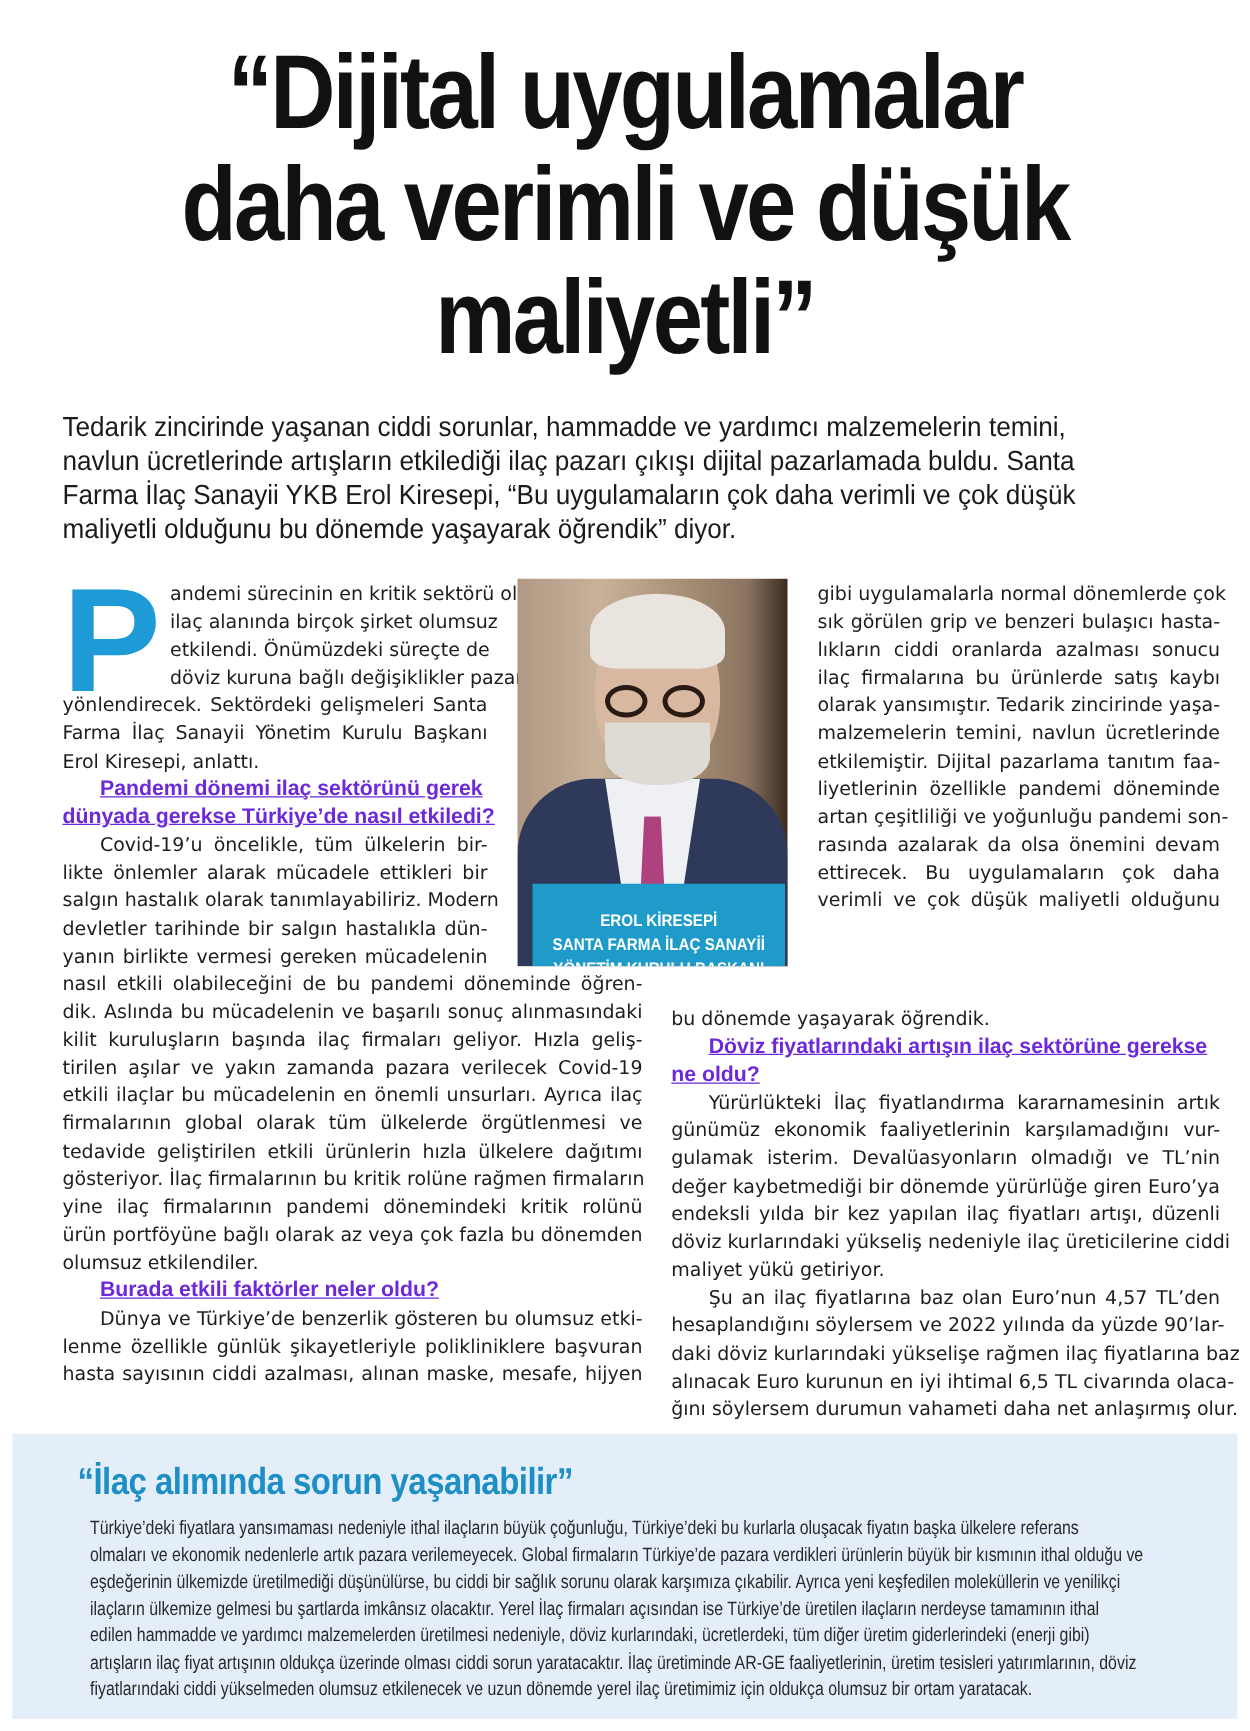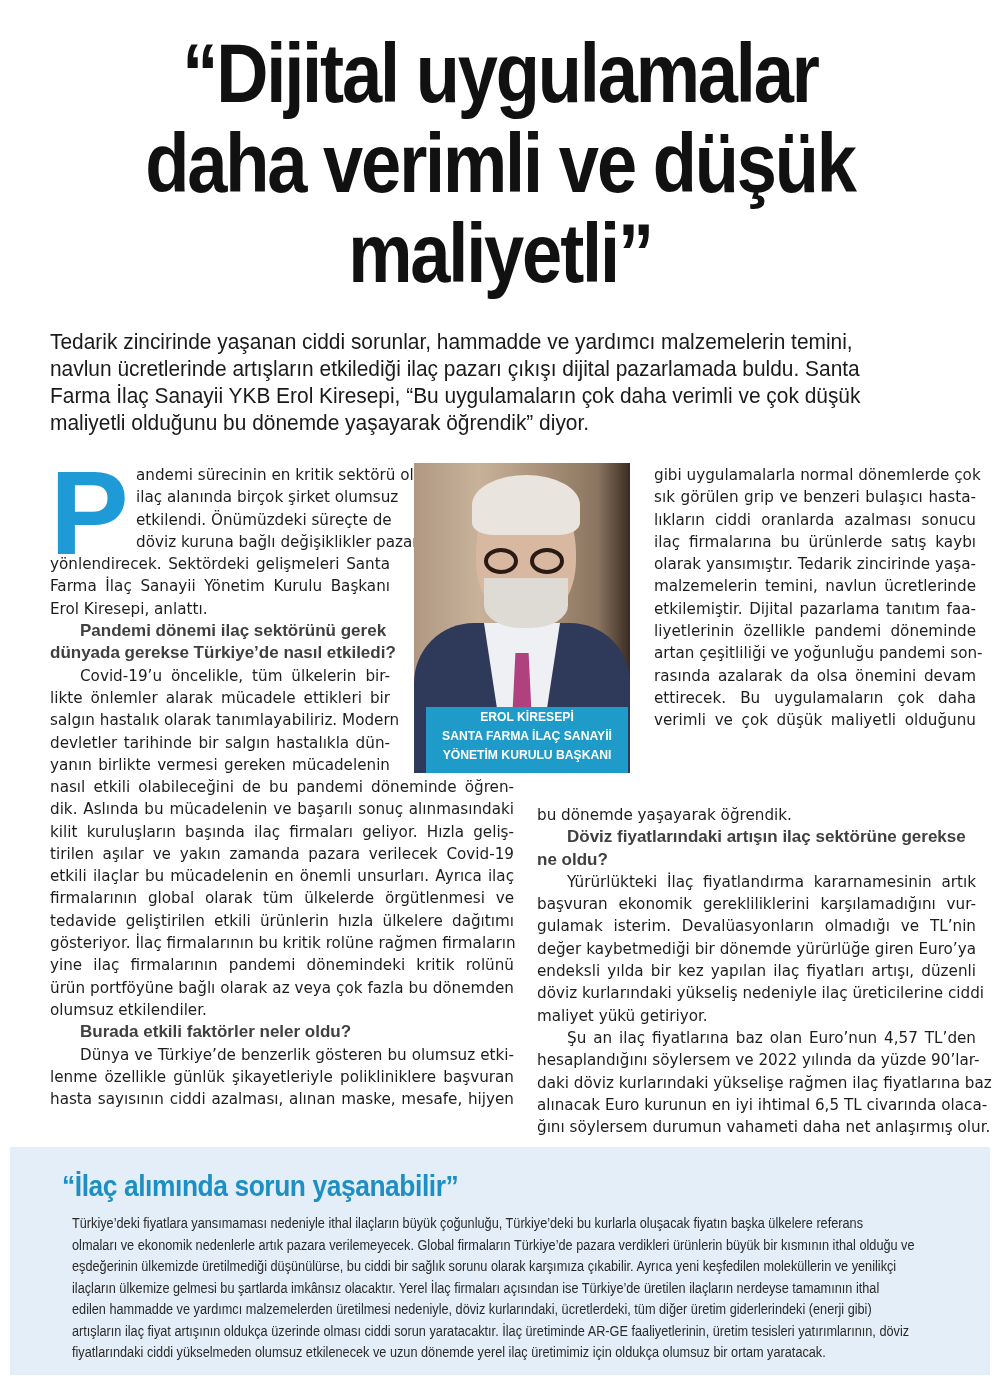--- a/index.html
+++ b/index.html
@@ -24,21 +24,21 @@
   .lead span { display: block; white-space: nowrap; transform: scaleX(0.95); transform-origin: left top; }
 
   .col {
     position: absolute; font-family: "DejaVu Sans", sans-serif;
     font-size: 15.2px; line-height: 22.3px; color: #1d1d1d;
   }
   .col .ln { display: block; white-space: nowrap; text-align: justify; text-align-last: justify; }
   .col .ln.last { text-align-last: left; }
   .col .ln.ind { padding-left: 30px; }
   .col .ln.drop { padding-left: 86px; }
-  .col .q { display: block; white-space: nowrap; color: #404040; font-weight: bold; font-family: "Liberation Sans", sans-serif; font-size: 17px; }
+  .col .q { display: block; white-space: nowrap; color: #6d28d9; font-weight: bold; font-family: "Liberation Sans", sans-serif; font-size: 17px; text-decoration: underline; }
   .col .q.ind { padding-left: 30px; }
 
   .col-left { left: 50px; top: 464px; width: 340px; }
   .col-left-wide { left: 50px; top: 776px; width: 464px; }
   .col-right { left: 654px; top: 464px; width: 322px; }
   .col-right-wide { left: 537px; top: 804px; width: 439px; }
 
   .dropcap {
     position: absolute; left: 50px; top: 470px; width: 80px; height: 86px;
     color: #1e9ad6; font-family: "Liberation Sans", sans-serif; font-weight: bold;
@@ -76,21 +76,21 @@
     background: #eef0f4; clip-path: polygon(0 0, 100% 0, 70% 100%, 30% 100%);
   }
   .photo .tie {
     position: absolute; left: 97px; top: 190px; width: 22px; height: 90px;
     background: #b0417f; clip-path: polygon(20% 0, 80% 0, 100% 100%, 0 100%);
   }
   .caption {
     position: absolute; left: 12px; bottom: 0; width: 202px; height: 66px;
     background: #1f9bc9; color: #fff; text-align: center;
     font-family: "Liberation Sans", sans-serif; font-weight: bold;
-    font-size: 13.5px; line-height: 19px; padding-top: 0;
+    font-size: 13.5px; line-height: 19px; padding-top: 20px;
   }
   .caption span { display: block; transform: scaleX(0.9); }
 
   .box {
     position: absolute; left: 10px; top: 1147px; width: 980px; height: 228px;
     background: #e3eef9;
   }
   .box-title {
     position: absolute; left: 62px; top: 1168px;
     font-family: "Liberation Sans", sans-serif; font-weight: bold;
@@ -185,21 +185,21 @@
   <span class="ln">rasında azalarak da olsa önemini devam</span>
   <span class="ln">ettirecek. Bu uygulamaların çok daha</span>
   <span class="ln">verimli ve çok düşük maliyetli olduğunu</span>
 </div>
 
 <div class="col col-right-wide">
   <span class="ln last">bu dönemde yaşayarak öğrendik.</span>
   <span class="q ind">Döviz fiyatlarındaki artışın ilaç sektörüne gerekse</span>
   <span class="q">ne oldu?</span>
   <span class="ln ind">Yürürlükteki İlaç fiyatlandırma kararnamesinin artık</span>
-  <span class="ln">başvuran ekonomik gerekliliklerini karşılamadığını vur-</span>
+  <span class="ln">günümüz ekonomik faaliyetlerinin karşılamadığını vur-</span>
   <span class="ln">gulamak isterim. Devalüasyonların olmadığı ve TL’nin</span>
   <span class="ln">değer kaybetmediği bir dönemde yürürlüğe giren Euro’ya</span>
   <span class="ln">endeksli yılda bir kez yapılan ilaç fiyatları artışı, düzenli</span>
   <span class="ln">döviz kurlarındaki yükseliş nedeniyle ilaç üreticilerine ciddi</span>
   <span class="ln last">maliyet yükü getiriyor.</span>
   <span class="ln ind">Şu an ilaç fiyatlarına baz olan Euro’nun 4,57 TL’den</span>
   <span class="ln">hesaplandığını söylersem ve 2022 yılında da yüzde 90’lar-</span>
   <span class="ln">daki döviz kurlarındaki yükselişe rağmen ilaç fiyatlarına baz</span>
   <span class="ln">alınacak Euro kurunun en iyi ihtimal 6,5 TL civarında olaca-</span>
   <span class="ln">ğını söylersem durumun vahameti daha net anlaşırmış olur.</span>

